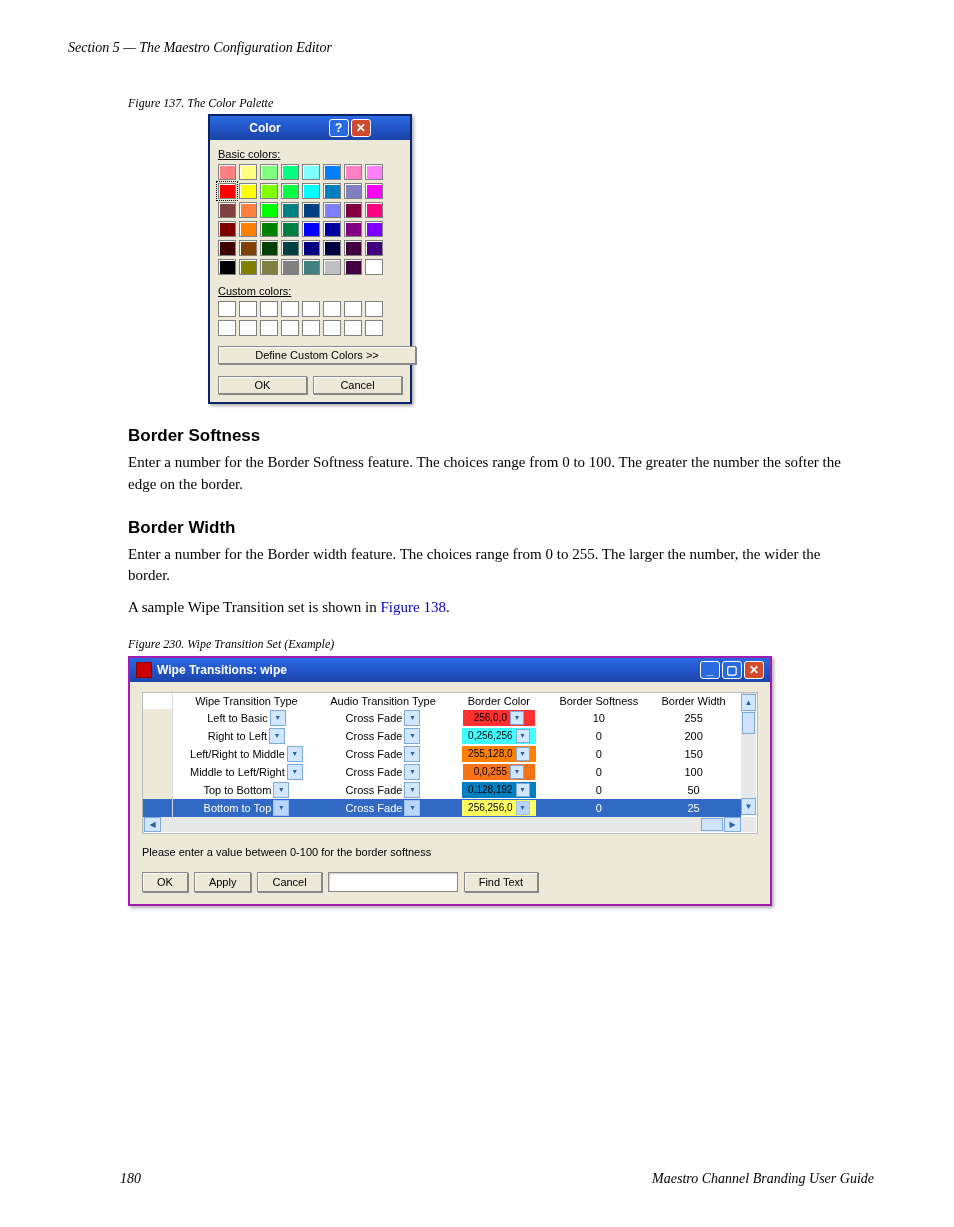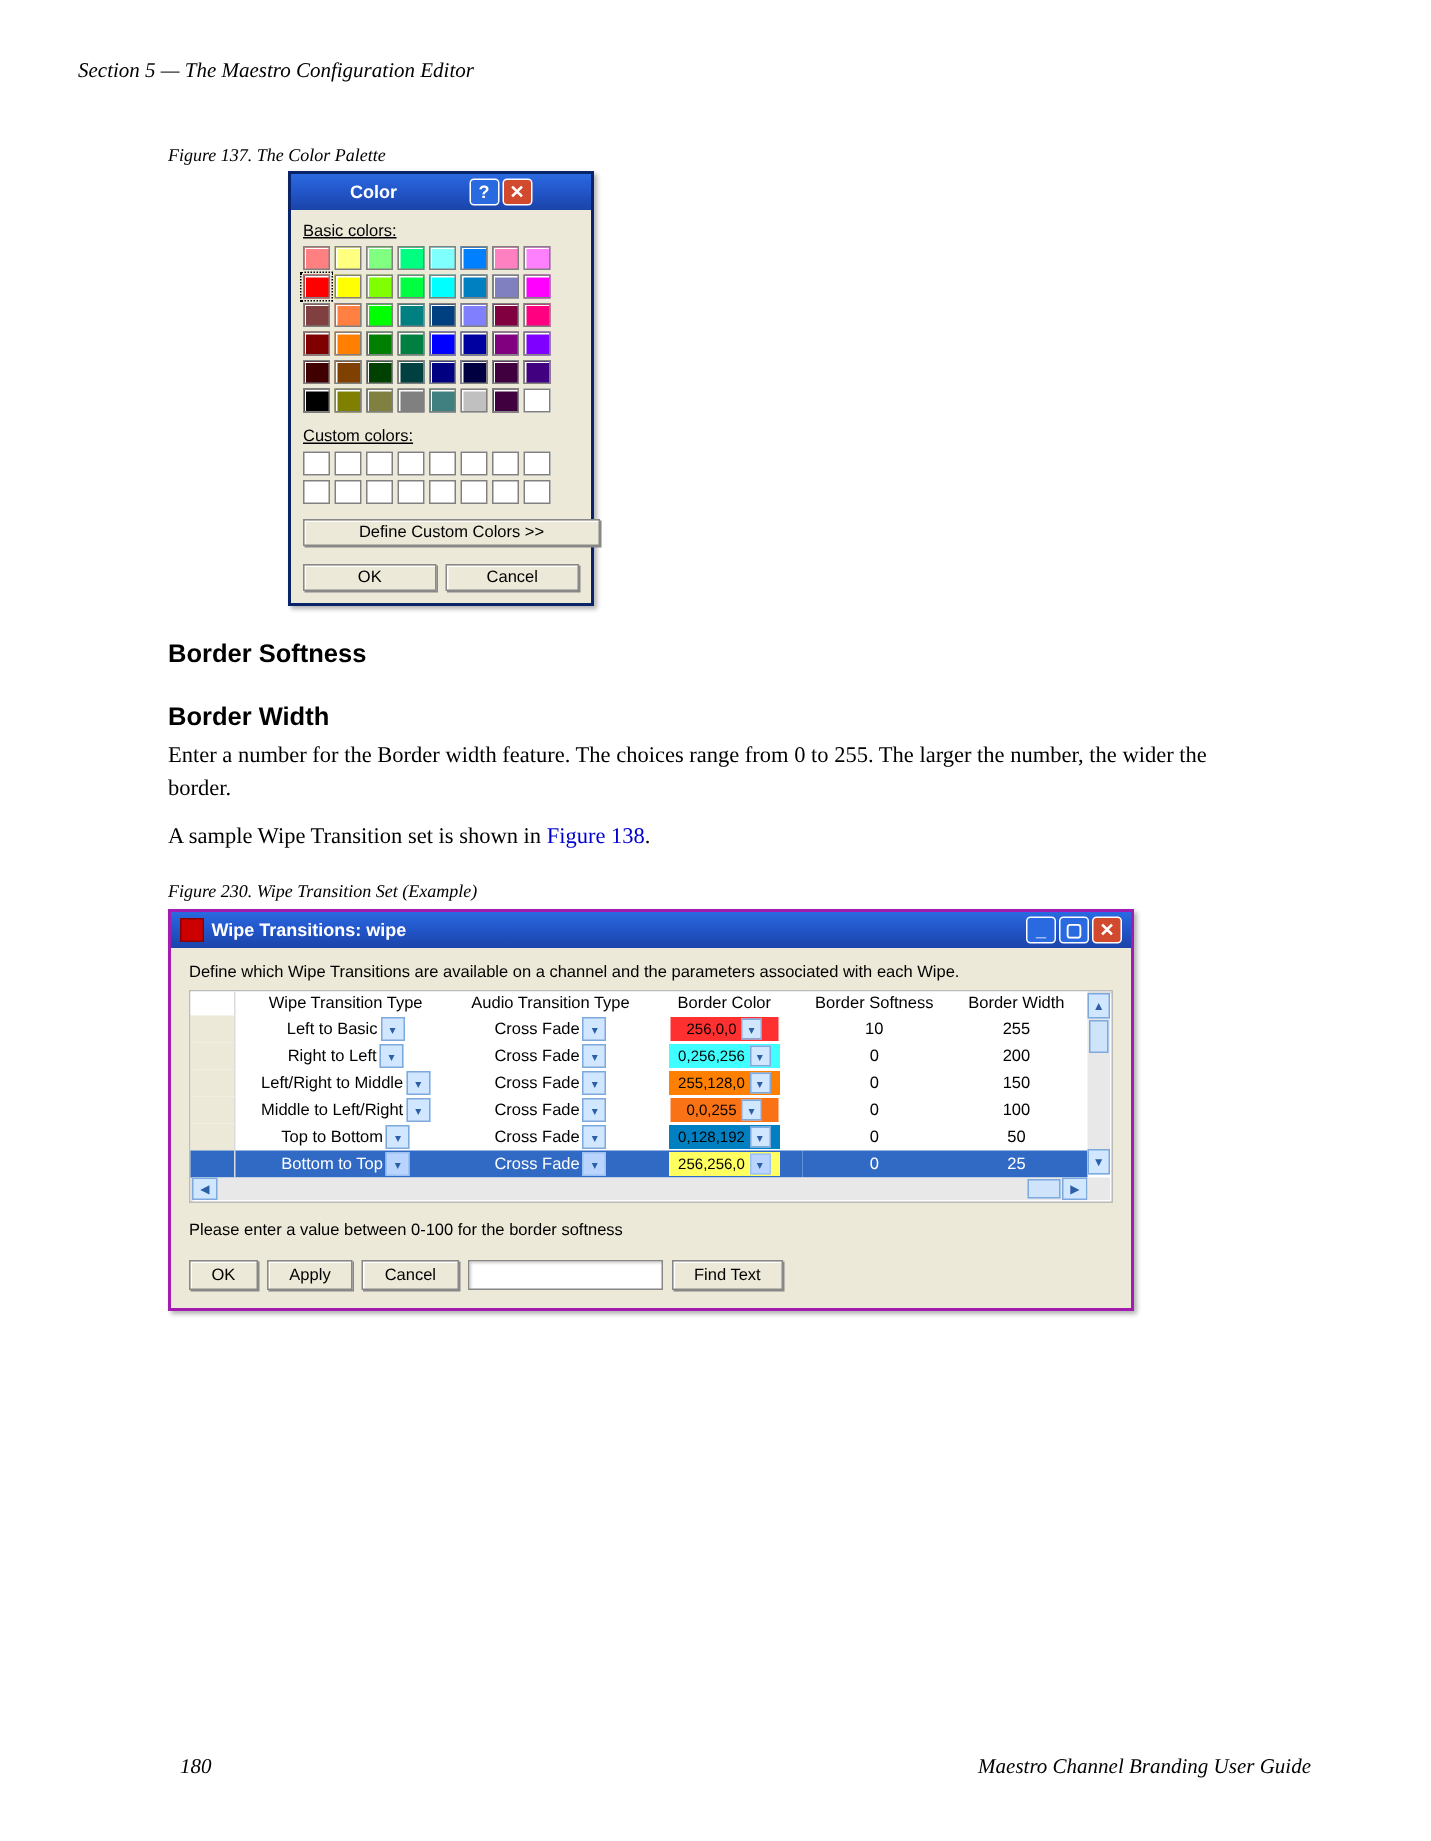--- a/index.html
+++ b/index.html
@@ -4,21 +4,21 @@
 <style>
   body {
     margin: 0;
     padding: 0;
     font-family: Georgia, 'Times New Roman', serif;
     background: #fff;
     color: #000;
     width: 954px;
   }
   .page {
-    padding: 40px 80px 50px 52px;
+    padding: 40px 80px 50px 68px;
     box-sizing: border-box;
     min-height: 1227px;
     position: relative;
   }
   .running-header {
     font-style: italic;
     font-size: 14px;
     margin-bottom: 40px;
     font-family: Georgia, serif;
   }
@@ -290,20 +290,21 @@
 
       <div class="dlg-btn">Define Custom Colors &gt;&gt;</div>
       <div class="dlg-btn-row">
         <div class="dlg-btn">OK</div>
         <div class="dlg-btn">Cancel</div>
       </div>
     </div>
   </div>
 
   <div class="h3">Border Softness</div>
+  <p class="body-text">Enter a number for the Border Softness feature. The choices range from 0 to 100. The greater the number the softer the edge on the border.</p>
 
   <div class="h3">Border Width</div>
   <p class="body-text">Enter a number for the Border width feature. The choices range from 0 to 255. The larger the number, the wider the border.</p>
   <p class="body-text">
     <span>A sample Wipe Transition set is shown in </span><span class="link">Figure 138</span><span>.</span>
   </p>
 
   <div class="fig-caption">Figure 230.  Wipe Transition Set (Example)</div>
 
   <div class="win">
@@ -312,21 +313,20 @@
         <div class="hv-icon"></div>
         <span>Wipe Transitions: wipe</span>
       </div>
       <div class="win-btns">
         <div class="tb-btn tb-help" style="background:#2a6ae0">_</div>
         <div class="tb-btn tb-help" style="background:#2a6ae0">▢</div>
         <div class="tb-btn tb-close">✕</div>
       </div>
     </div>
     <div class="win-body">
-      <div class="instruct">Define which Wipe Transitions are available on a channel and the parameters associated with each Wipe.</div>
 
       <div class="grid-wrap">
         <div class="grid-inner">
         <table class="grid-table">
           <colgroup>
             <col style="width:28px">
                 <col style="width:140px">
                 <col style="width:120px">
                 <col style="width:100px">
                 <col style="width:90px">

